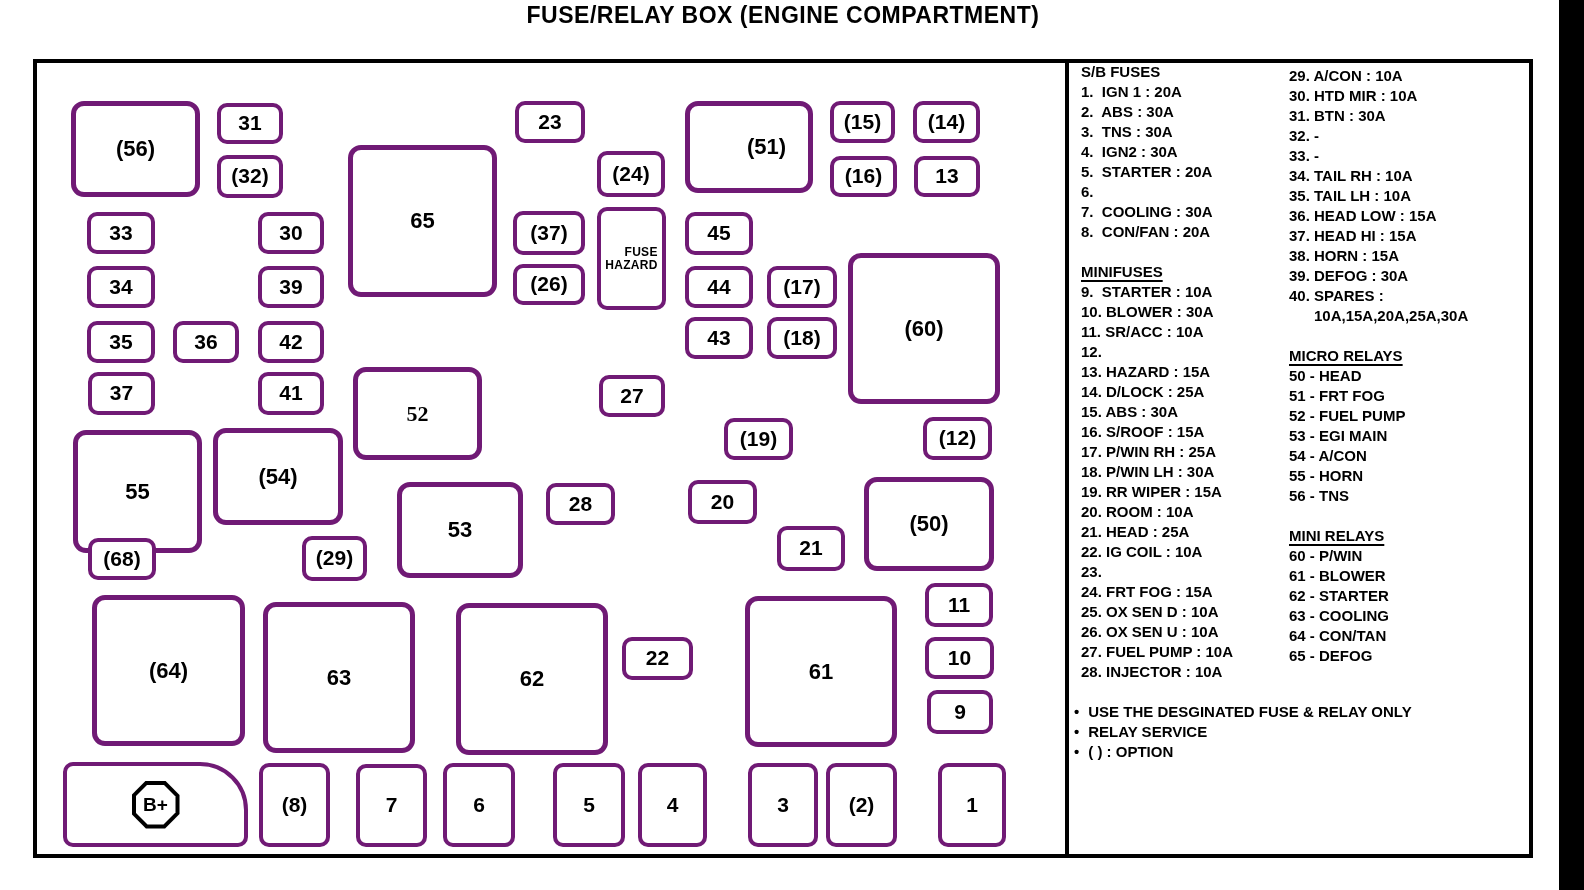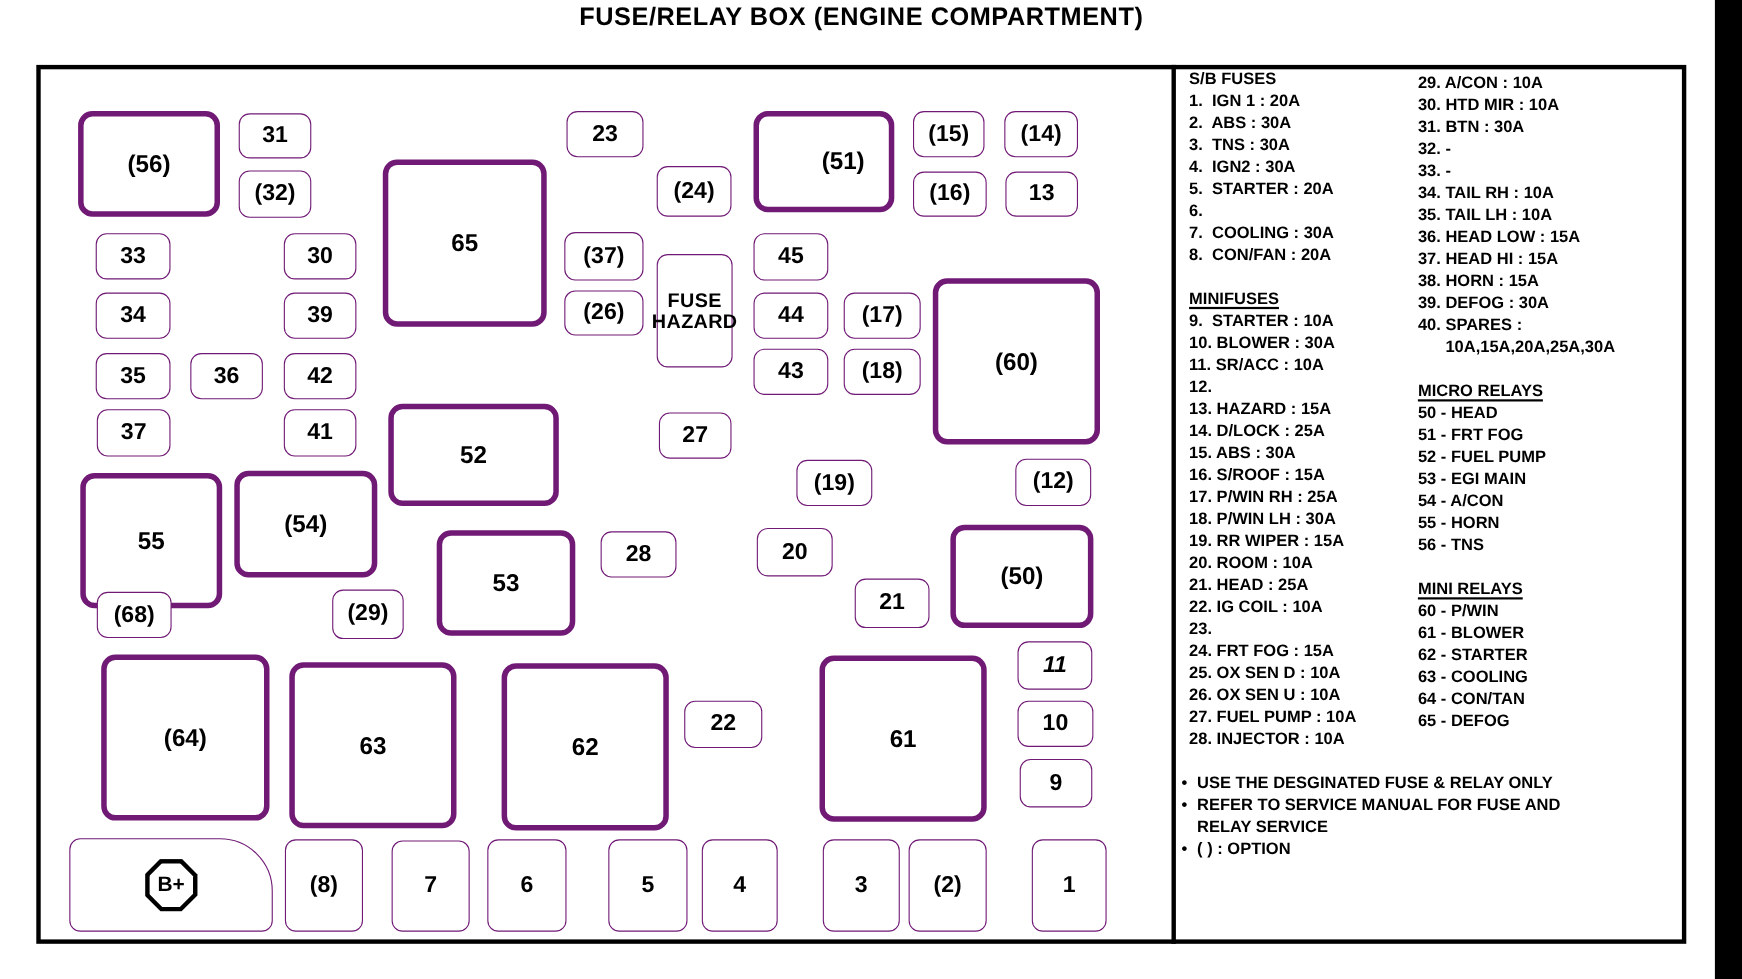--- a/index.html
+++ b/index.html
@@ -17,26 +17,26 @@
     border:4px solid #000;box-sizing:border-box;background:#fff;
   }
   .divider{
     position:absolute;left:1065px;top:59px;width:4px;height:799px;background:#000;
   }
   .scan-band{
     position:absolute;right:0;top:0;width:25px;height:890px;background:#000;
   }
   .fbox{
     position:absolute;box-sizing:border-box;background:#fff;
-    border:1px solid #701a75;border-radius:10px;
+    border:4px solid #701a75;border-radius:10px;
     display:flex;align-items:center;justify-content:center;
-    font-weight:bold;font-size:21px;text-align:center;line-height:1.05;
+    font-weight:bold;font-size:21px;text-align:right;line-height:1.05;
   }
   .fbox.large{border-width:5px;border-radius:13px;font-size:22px;}
-  .fbox.puller{font-size:18px;letter-spacing:.3px;margin-top:24px;}
+  .fbox.puller{font-size:12px;letter-spacing:.3px;}
   .fbox.battery{border-top-right-radius:48px;}
   .batt-sym{
     position:relative;width:48px;height:48px;background:#000;
     clip-path:polygon(30% 0,70% 0,100% 30%,100% 70%,70% 100%,30% 100%,0 70%,0 30%);
     display:flex;align-items:center;justify-content:center;
   }
   .batt-sym::before{
     content:"";position:absolute;inset:4px;background:#fff;
     clip-path:polygon(30% 0,70% 0,100% 30%,100% 70%,70% 100%,30% 100%,0 70%,0 30%);
   }
@@ -97,21 +97,21 @@
     </div>
     <div class="fbox" style="left: 88px; top: 372px; width: 67px; height: 43px;">
       <span>37</span>
     </div>
     <div class="fbox" style="left: 258px; top: 372px; width: 66px; height: 43px;">
       <span>41</span>
     </div>
     <div class="fbox large" style="left: 348px; top: 145px; width: 149px; height: 152px;">
       <span>65</span>
     </div>
-    <div class="fbox large" style="left: 353px; top: 367px; width: 155px; height: 93px;">
+    <div class="fbox large" style="left: 353px; top: 367px; width: 129px; height: 93px; font-family: Liberation Serif, serif;">
       <span>52</span>
     </div>
     <div class="fbox" style="left: 515px; top: 101px; width: 70px; height: 42px;">
       <span>23</span>
     </div>
     <div class="fbox" style="left: 597px; top: 151px; width: 68px; height: 46px;">
       <span>(24)</span>
     </div>
     <div class="fbox large" style="left: 685px; top: 101px; width: 128px; height: 92px; padding-left: 35px;">
       <span>(51)</span>
@@ -187,21 +187,21 @@
     </div>
     <div class="fbox large" style="left: 864px; top: 477px; width: 130px; height: 94px;">
       <span>(50)</span>
     </div>
     <div class="fbox" style="left: 88px; top: 538px; width: 68px; height: 42px;">
       <span>(68)</span>
     </div>
     <div class="fbox" style="left: 302px; top: 536px; width: 65px; height: 45px;">
       <span>(29)</span>
     </div>
-    <div class="fbox" style="left: 925px; top: 583px; width: 68px; height: 44px; font-style: italic;">
+    <div class="fbox" style="left: 925px; top: 583px; width: 68px; height: 44px;">
       <span>11</span>
     </div>
     <div class="fbox" style="left: 925px; top: 637px; width: 69px; height: 42px;">
       <span>10</span>
     </div>
     <div class="fbox" style="left: 927px; top: 690px; width: 66px; height: 44px;">
       <span>9</span>
     </div>
     <div class="fbox large" style="left: 92px; top: 595px; width: 153px; height: 151px;">
       <span>(64)</span>
@@ -255,21 +255,20 @@
 <div class="notes" id="notes">
     <div class="note">
       <span class="bullet">•</span>
       <div>
         <div>USE THE DESGINATED FUSE &amp; RELAY ONLY</div>
       </div>
     </div>
     <div class="note">
       <span class="bullet">•</span>
       <div>
-        <div>REFER TO SERVICE MANUAL FOR FUSE AND</div>
         <div>RELAY SERVICE</div>
       </div>
     </div>
     <div class="note">
       <span class="bullet">•</span>
       <div>
         <div>(  ) :  OPTION</div>
       </div>
     </div>
   </div>

